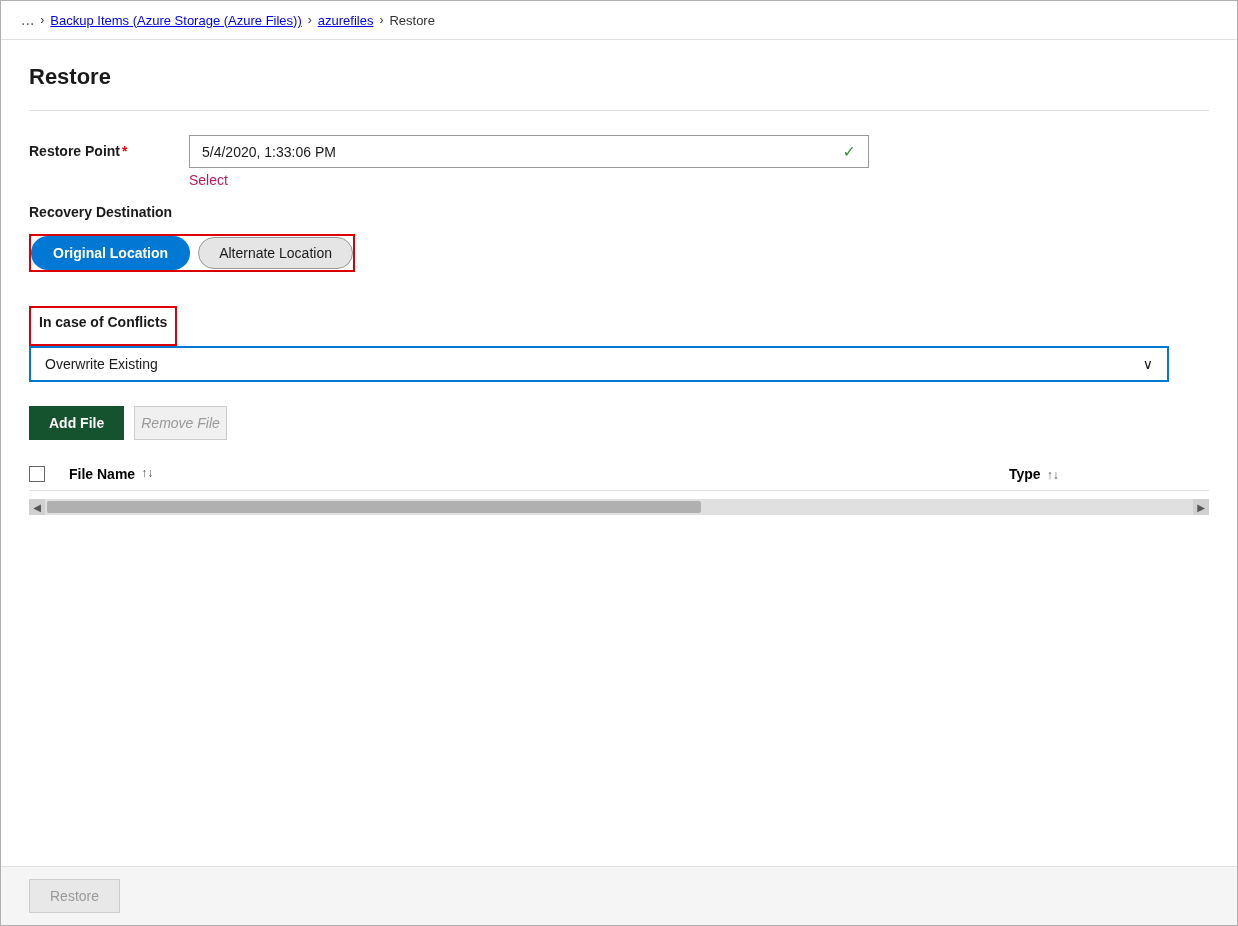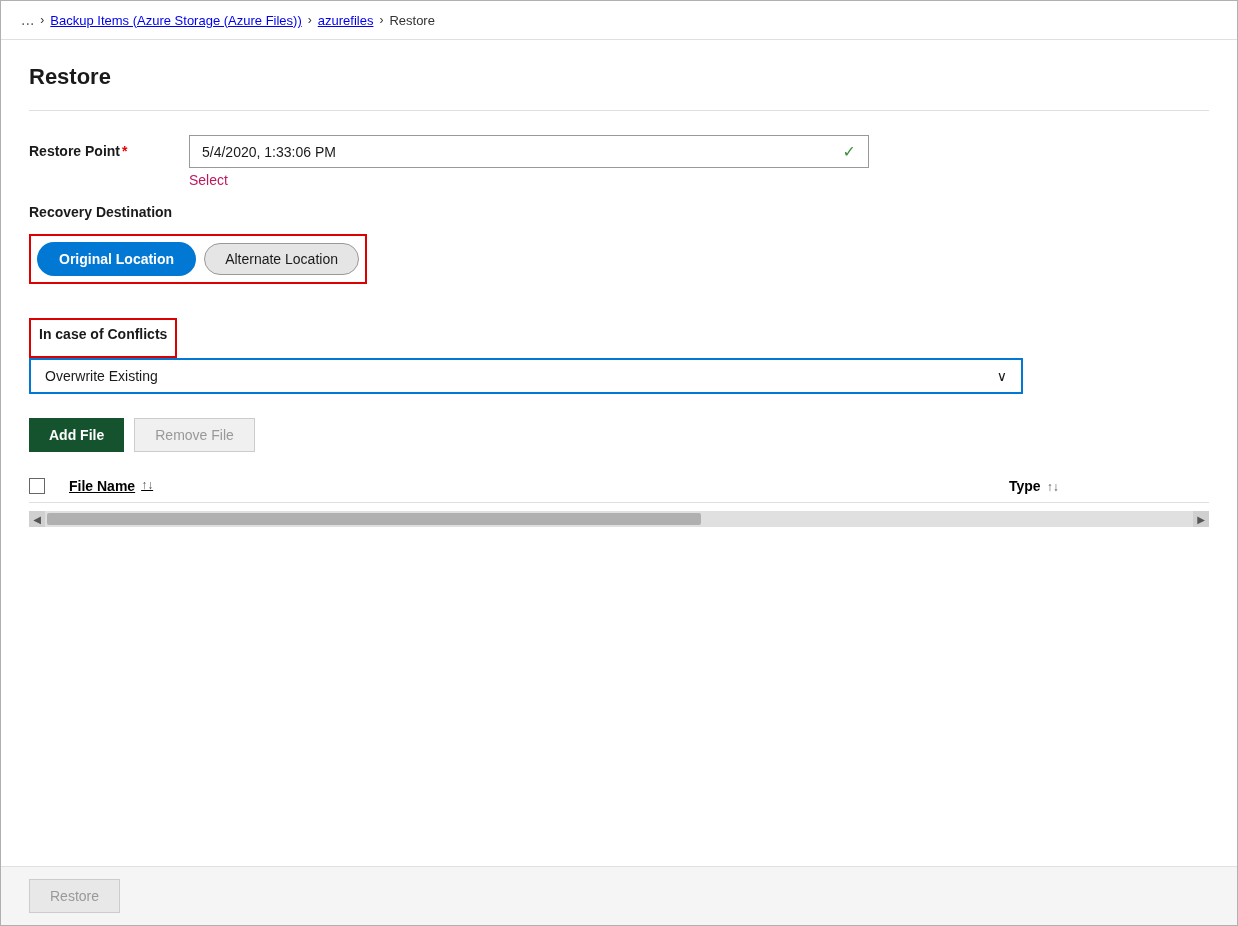--- a/index.html
+++ b/index.html
@@ -109,21 +109,20 @@
     }
     .section-heading {
       font-size: 14px;
       font-weight: 700;
       color: #1a1a1a;
       margin-bottom: 14px;
     }
     .red-box {
       border: 2px solid #d00;
       display: inline-block;
-      padding: 6px;
     }
     .location-buttons {
       display: flex;
       align-items: center;
       gap: 0;
     }
     .btn-original {
       background: #0078d4;
       color: #fff;
       border: 2px solid #0078d4;
@@ -157,21 +156,21 @@
       font-weight: 700;
       color: #1a1a1a;
       margin-bottom: 6px;
     }
     .conflicts-dropdown {
       display: flex;
       align-items: center;
       justify-content: space-between;
       border: 2px solid #0078d4;
       padding: 8px 14px;
-      width: 994px;
+      width: 1140px;
       background: #fff;
       cursor: pointer;
     }
     .conflicts-dropdown .dropdown-value {
       font-size: 14px;
       color: #1a1a1a;
     }
     .conflicts-dropdown .chevron {
       font-size: 14px;
       color: #1a1a1a;
@@ -187,42 +186,42 @@
       border: none;
       padding: 8px 20px;
       font-size: 14px;
       font-weight: 600;
       cursor: pointer;
     }
     .btn-remove-file {
       background: #f0f0f0;
       color: #999;
       border: 1px solid #ccc;
-      padding: 8px 20px;
+      padding: 8px 6px;
       font-size: 14px;
       cursor: default;
+      font-style: italic;
     }
     .table-header {
       display: flex;
       align-items: center;
       border-bottom: 1px solid #e0e0e0;
       padding: 8px 0;
     }
     .col-checkbox {
       width: 40px;
       display: flex;
       align-items: center;
     }
     .col-filename {
       flex: 1;
       display: flex;
       gap: 6px;
       font-weight: 700;
       font-size: 14px;
-      text-decoration: underline;
     }
     .col-type {
       width: 200px;
       display: flex;
       align-items: flex-end;
       gap: 6px;
       font-weight: 700;
       font-size: 14px;
     }
     .sort-icon {

